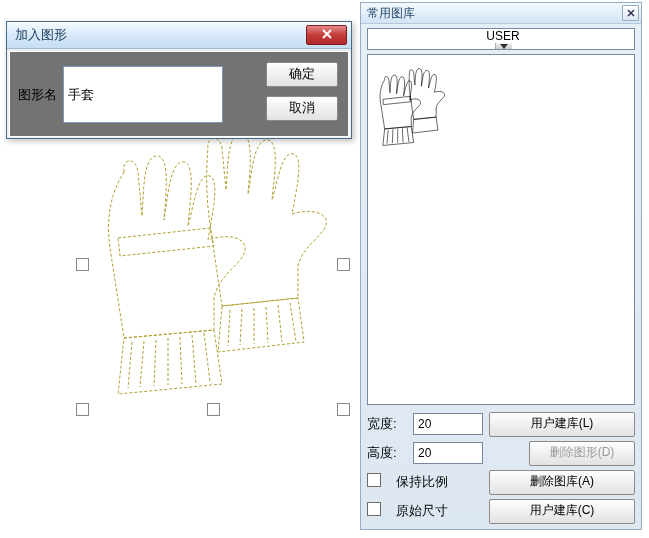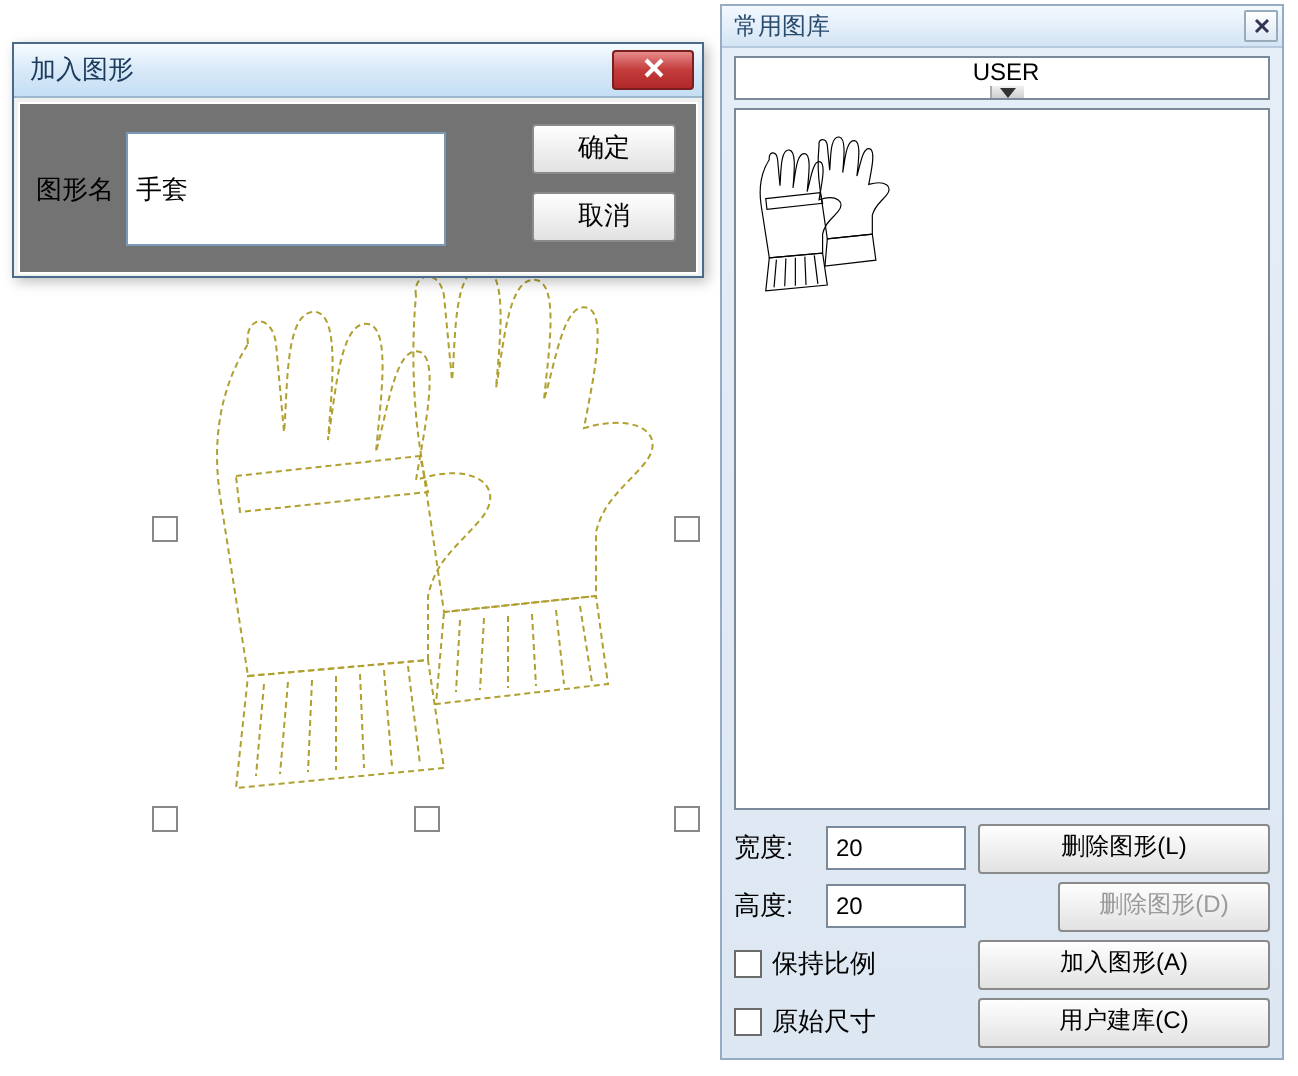--- a/index.html
+++ b/index.html
@@ -267,22 +267,21 @@
     white-space: nowrap;
   }
   .panel-button.disabled {
     color: #9a9a9a;
     cursor: default;
     margin-left: 40px;
   }
   .checkbox-row {
     grid-column: 1 / span 2;
     display: flex;
-    align-items: center;
-    gap: 5px;
+    gap: 15px;
   }
   .fake-check {
     width: 12px;
     height: 12px;
     border: 1px solid #6b6b6b;
     background: #fff;
     display:inline-block;
   }
 </style>
 </head>
@@ -395,31 +394,31 @@
             <path d="M80 210 L80 257"></path>
             <path d="M96 208 L98 256"></path>
             <path d="M112 206 L118 254"></path>
         </svg>
       </div>
     </div>
 
     <div class="bottom-form">
       <span>宽度:</span>
       <input class="num-input" type="text" value="20" style="">
-      <div class="panel-button">删除图形(L)</div>
+      <div class="panel-button">用户建库(L)</div>
 
       <span>高度:</span>
       <input class="num-input" type="text" value="20" style="">
       <div class="panel-button disabled">删除图形(D)</div>
 
       <label class="checkbox-row">
         <span class="fake-check"></span>
         <span>保持比例</span>
       </label>
-      <div class="panel-button">加入图形(A)</div>
+      <div class="panel-button">删除图库(A)</div>
 
       <label class="checkbox-row">
         <span class="fake-check"></span>
         <span>原始尺寸</span>
       </label>
       <div class="panel-button">用户建库(C)</div>
     </div>
   </div>
 </div>
 

